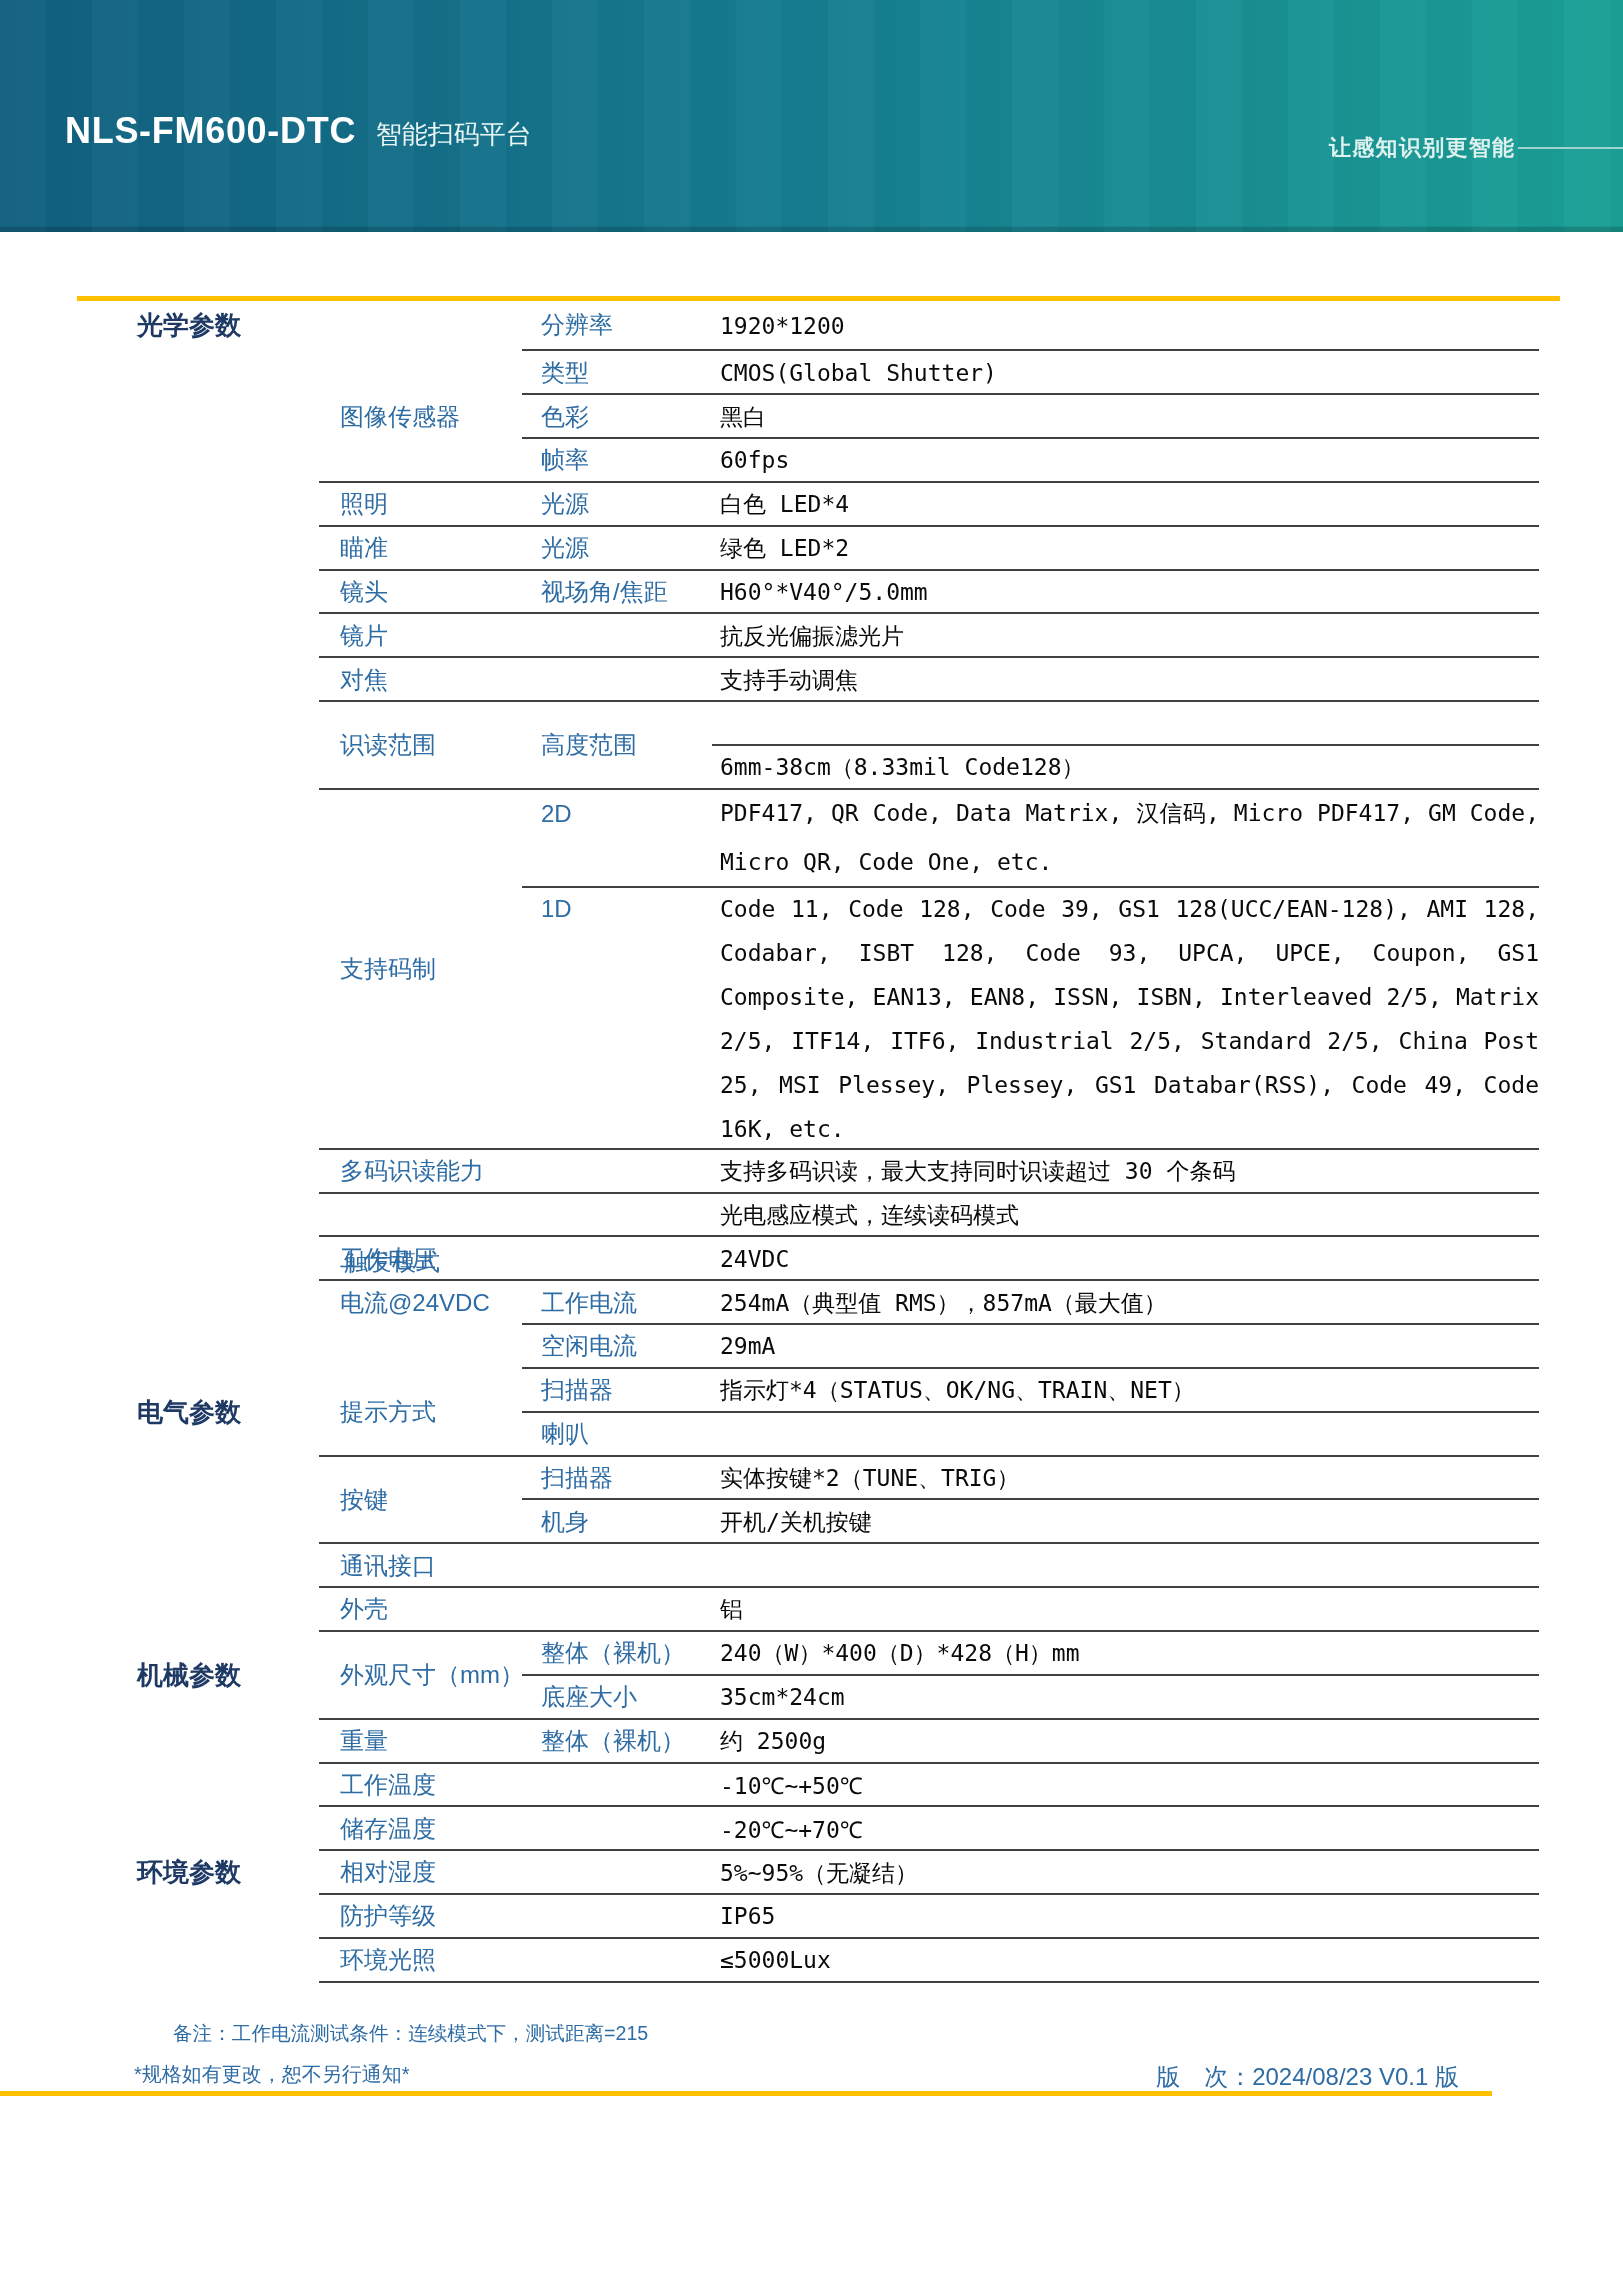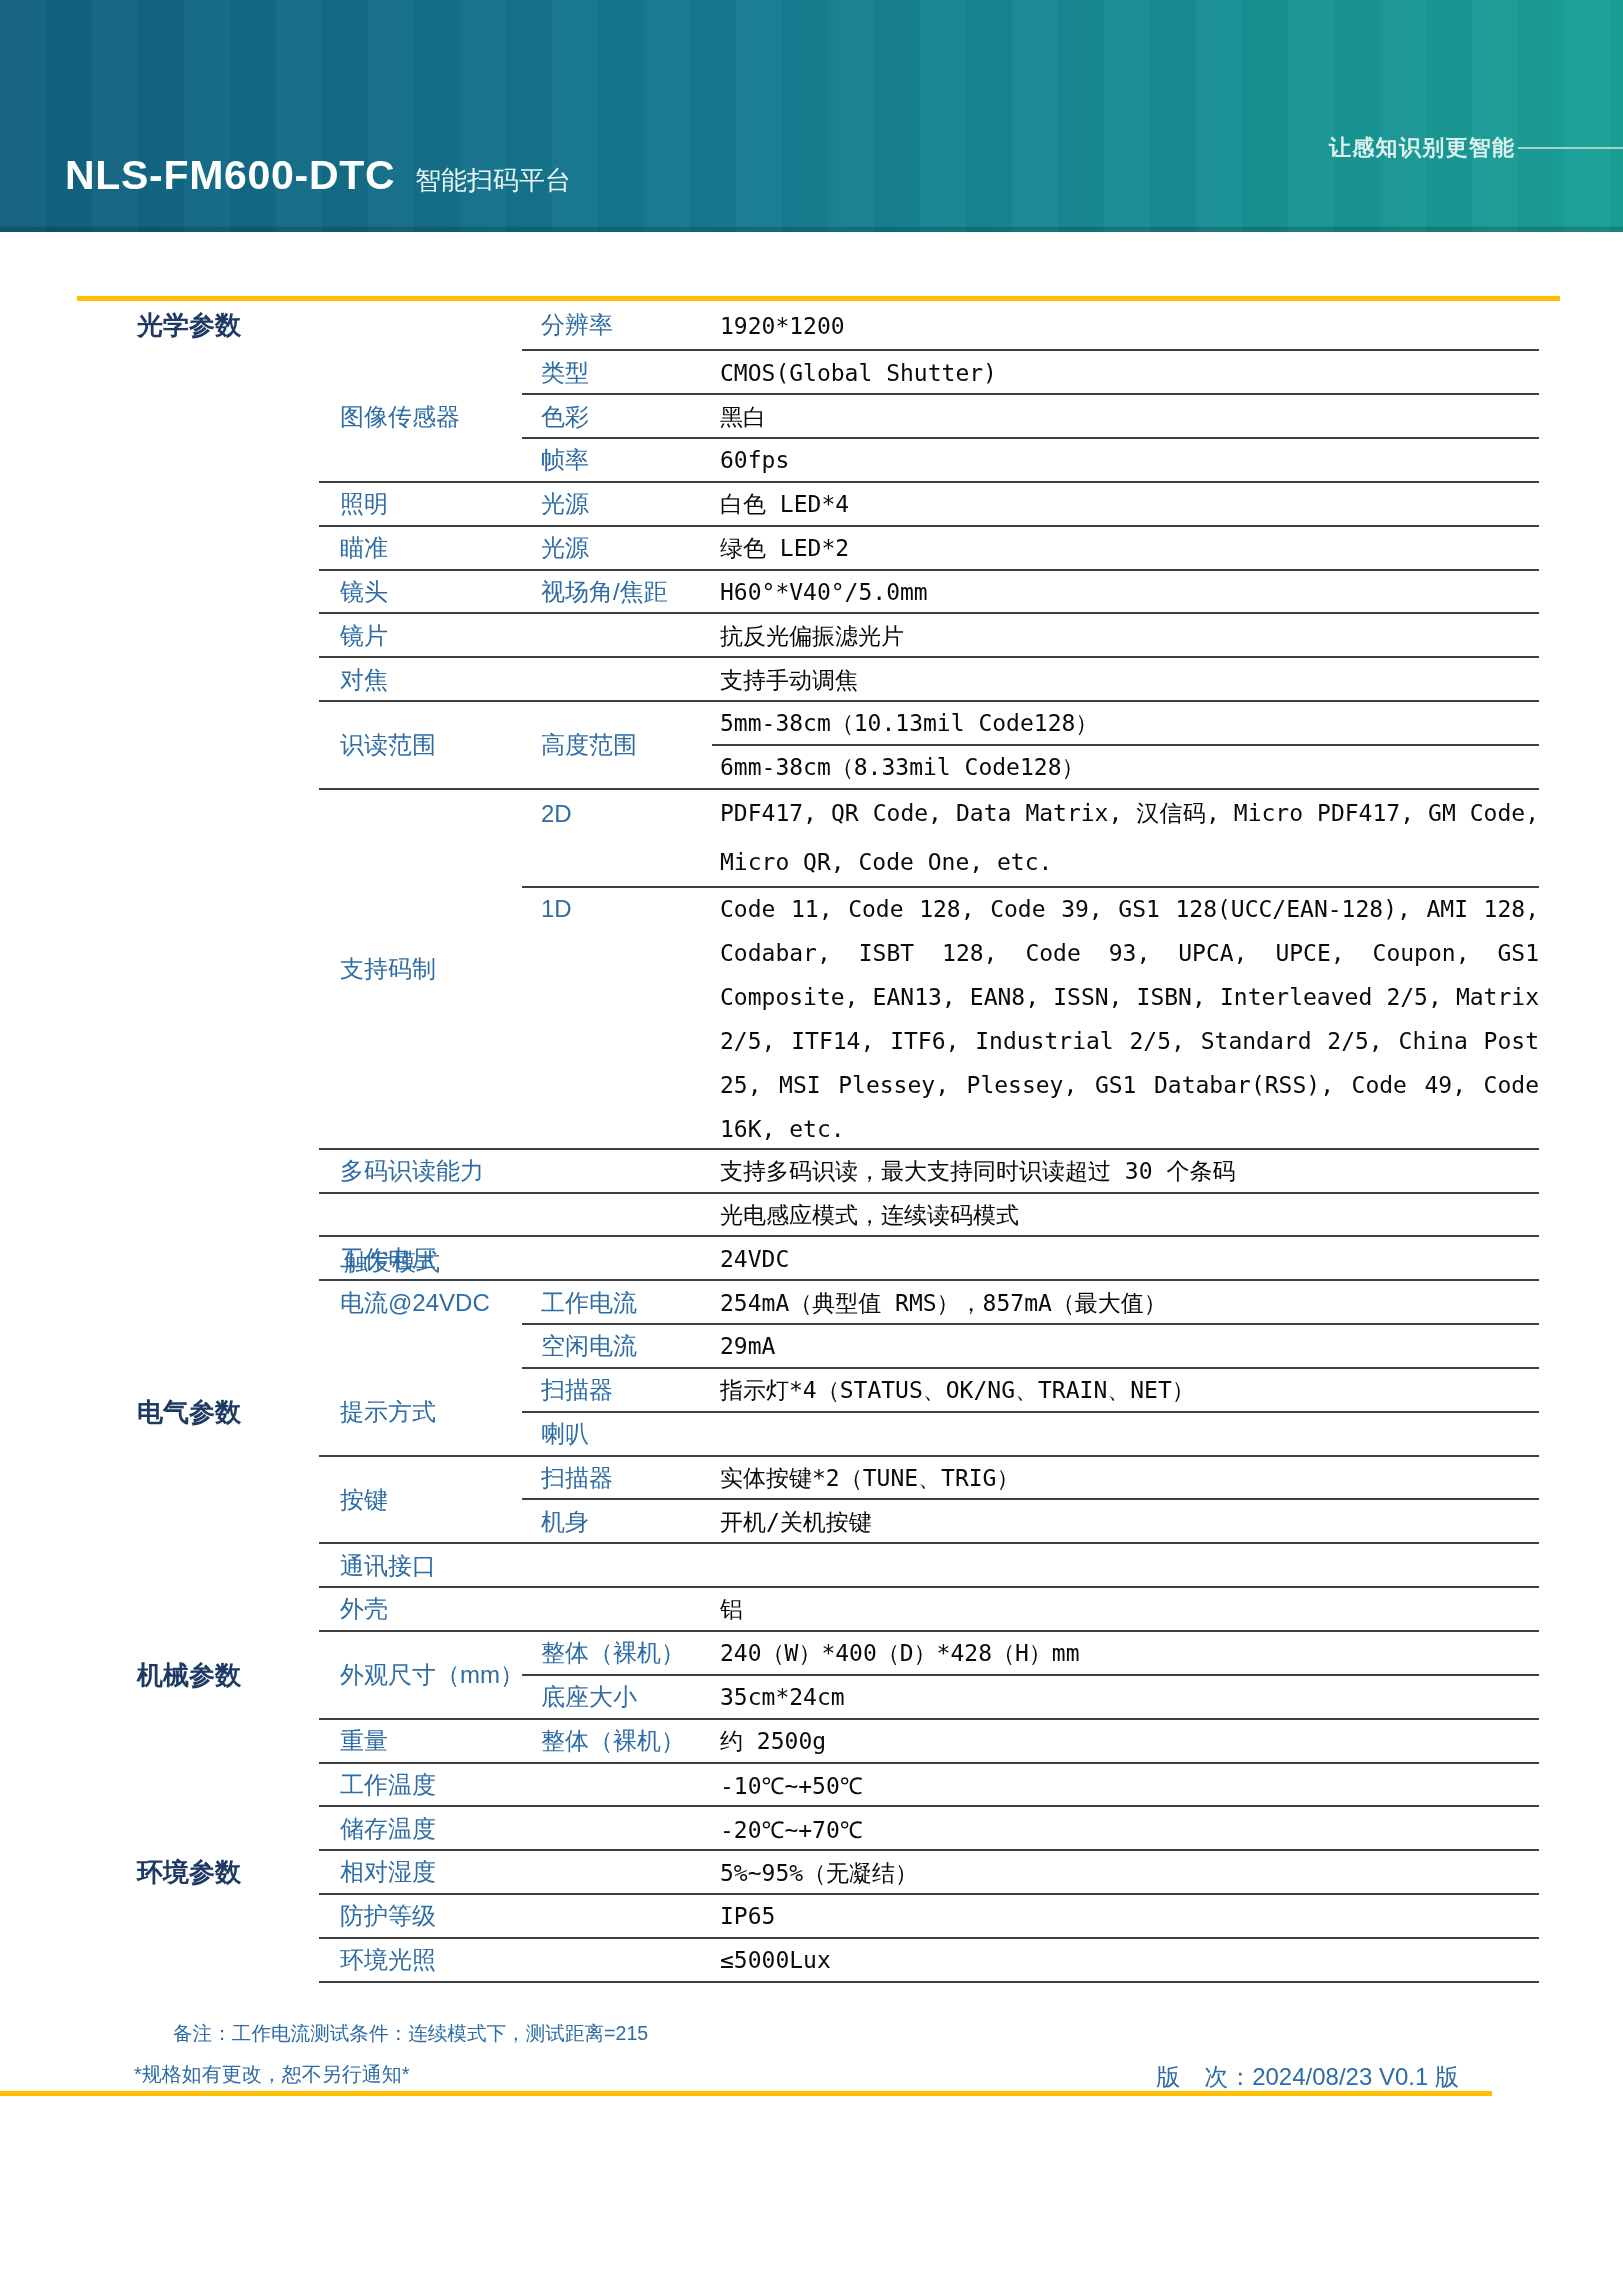--- a/index.html
+++ b/index.html
@@ -9,21 +9,21 @@
   }
   
   .banner{
     position:absolute;left:0;top:0;width:1623px;height:232px;
     background:
       repeating-linear-gradient(90deg, rgba(255,255,255,0.025) 0 46px, rgba(0,0,0,0.02) 46px 92px),
       linear-gradient(90deg,#11607F 0%,#157A90 45%,#1AA096 100%);
     box-shadow:inset 0 -5.2px 0 rgba(0,0,0,0.16);
   }
   .title-row{position:absolute;left:65px;top:110px;display:flex;align-items:baseline;gap:19.6px;white-space:nowrap;}
-  .product-model{font-size:41px;font-weight:700;color:#ffffff;letter-spacing:0.7px;margin-top:42px;}
+  .product-model{font-size:36px;font-weight:700;color:#ffffff;letter-spacing:0.7px;}
   .product-subtitle{font-size:26px;font-weight:400;color:#e9f6f4;}
   .slogan-wrap{position:absolute;right:0;top:133px;display:flex;align-items:center;white-space:nowrap;}
   .slogan{font-size:22px;font-weight:700;color:#ddf1ee;letter-spacing:1.3px;}
   .slogan-line{width:105px;height:2.6px;background:#9fd4ce;margin-left:2.6px;}
   
   .topline{position:absolute;left:77px;top:296px;width:1483px;height:4.6px;background:#FFC000;}
   .bottomline{position:absolute;left:0;top:2091px;width:1492px;height:5.2px;background:#FFC000;}
   
   .spec{position:absolute;left:0;top:0;width:1623px;height:2295px;}
   .cat-label{position:absolute;font-size:26px;font-weight:700;color:#1E3A64;transform:translateY(-50%);white-space:nowrap;}
@@ -72,21 +72,20 @@
       <div class="cell-value" style="left: 720px; top: 482px; height: 44px; width: 819px;">白色 LED*4</div>
       <div class="divider" style="left: 319px; top: 525px; width: 1220px;"></div>
       <div class="cell-value" style="left: 720px; top: 526px; height: 44px; width: 819px;">绿色 LED*2</div>
       <div class="divider" style="left: 319px; top: 569px; width: 1220px;"></div>
       <div class="cell-value" style="left: 720px; top: 570px; height: 44px; width: 819px;">H60°*V40°/5.0mm</div>
       <div class="divider" style="left: 319px; top: 612px; width: 1220px;"></div>
       <div class="cell-value" style="left: 720px; top: 614px; height: 44px; width: 819px;">抗反光偏振滤光片</div>
       <div class="divider" style="left: 319px; top: 656px; width: 1220px;"></div>
       <div class="cell-value" style="left: 720px; top: 658px; height: 44px; width: 819px;">支持手动调焦</div>
       <div class="divider" style="left: 319px; top: 700px; width: 1220px;"></div>
-      <div class="cell-value" style="left: 720px; top: 701px; height: 44px; width: 819px;">5mm-38cm（10.13mil Code128）</div>
       <div class="divider" style="left: 712px; top: 744px; width: 827px;"></div>
       <div class="cell-value" style="left: 720px; top: 745px; height: 44px; width: 819px;">6mm-38cm（8.33mil Code128）</div>
       <div class="divider" style="left: 319px; top: 788px; width: 1220px;"></div>
       <div class="cell-value block" style="left: 720px; top: 789px; height: 98px; width: 819px; line-height: 49px;">PDF417, QR Code, Data Matrix, 汉信码, Micro PDF417, GM Code, Micro QR, Code One, etc.</div>
       <div class="divider" style="left: 522px; top: 886px; width: 1017px;"></div>
       <div class="cell-value block" style="left: 720px; top: 887px; height: 262px; width: 819px; line-height: 44px;">Code 11, Code 128, Code 39, GS1 128(UCC/EAN-128), AMI 128, Codabar, ISBT 128, Code 93, UPCA, UPCE, Coupon, GS1 Composite, EAN13, EAN8, ISSN, ISBN, Interleaved 2/5, Matrix 2/5, ITF14, ITF6, Industrial 2/5, Standard 2/5, China Post 25, MSI Plessey, Plessey, GS1 Databar(RSS), Code 49, Code 16K, etc.</div>
       <div class="divider" style="left: 319px; top: 1148px; width: 1220px;"></div>
       <div class="cell-value" style="left: 720px; top: 1149px; height: 44px; width: 819px;">支持多码识读，最大支持同时识读超过 30 个条码</div>
       <div class="divider" style="left: 319px; top: 1192px; width: 1220px;"></div>
       <div class="cell-value" style="left: 720px; top: 1193px; height: 44px; width: 819px;">光电感应模式，连续读码模式</div>

